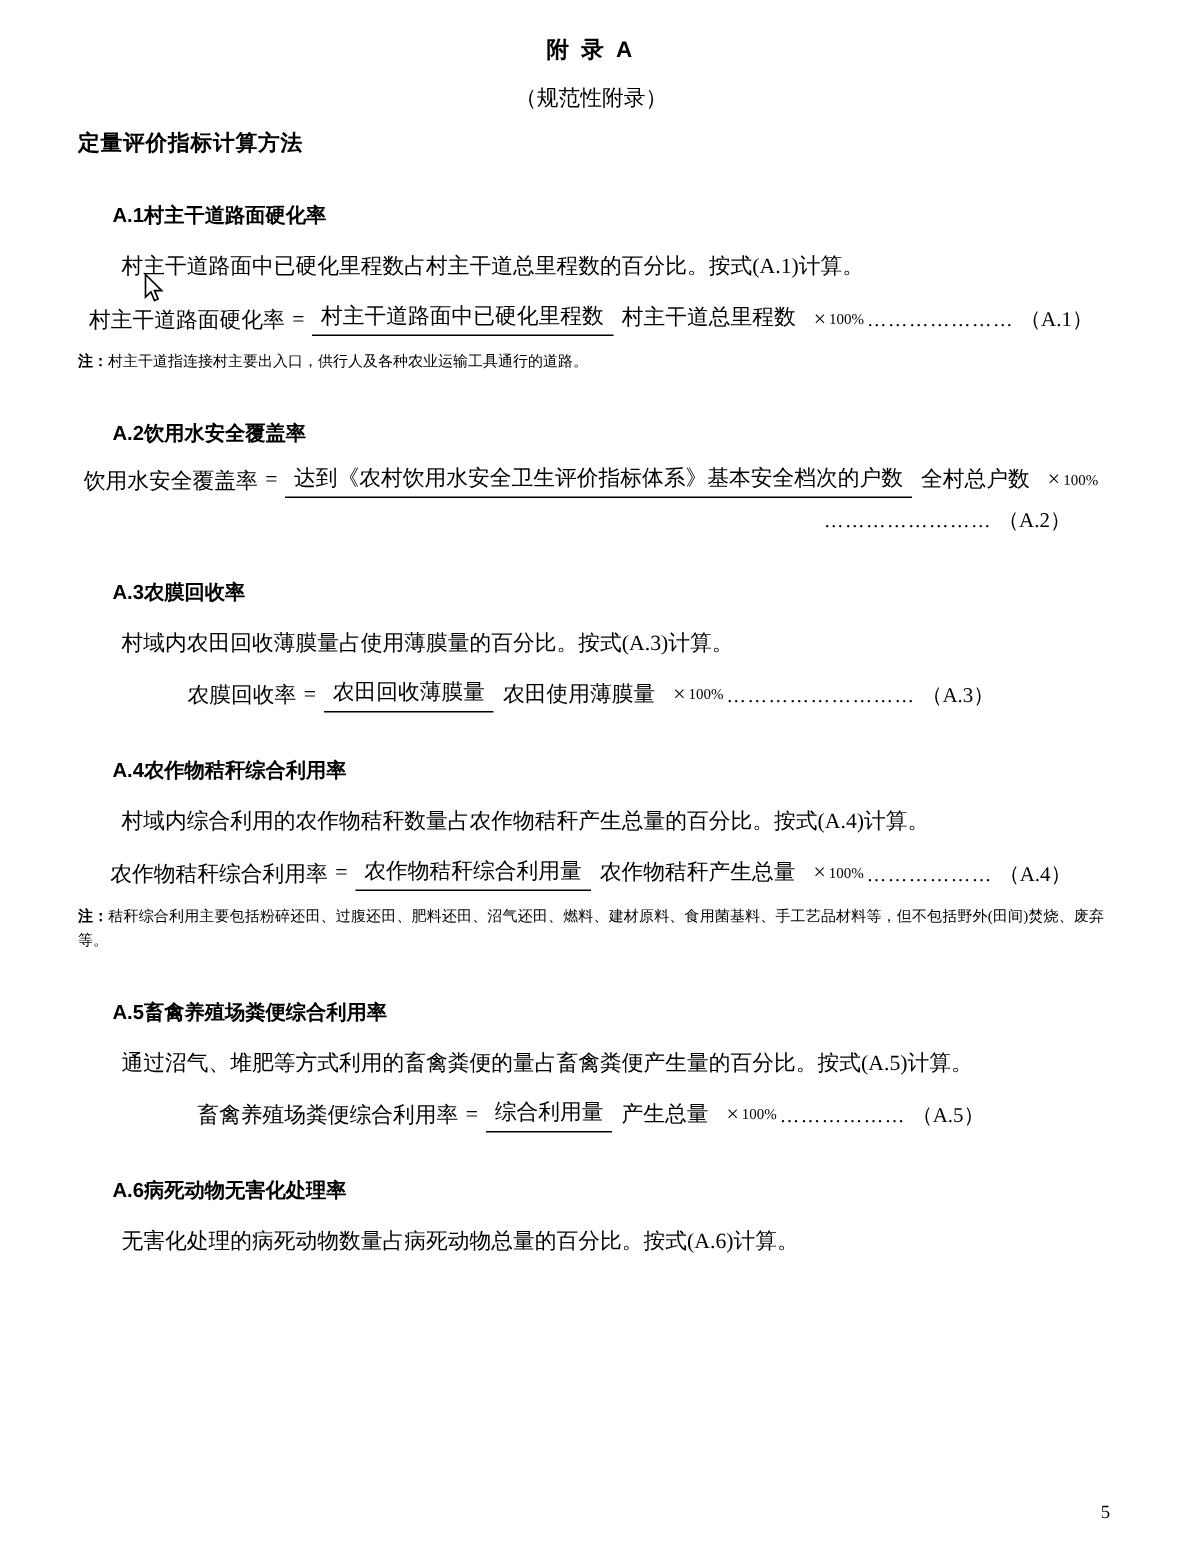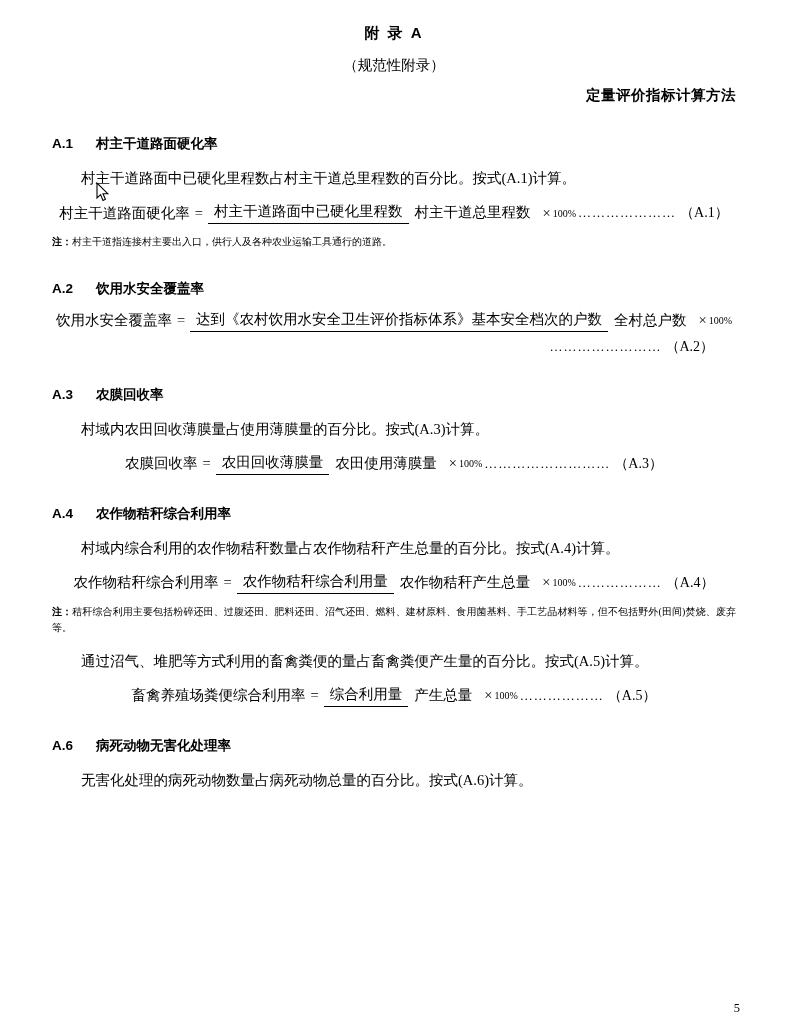--- a/index.html
+++ b/index.html
@@ -33,36 +33,37 @@
     letter-spacing: 2px;
     margin-top: 6px;
   }
   .appendix-sub {
     text-align: center;
     font-family: Liberation Serif, serif;
     font-size: 14.5px;
     margin-top: 13px;
   }
   .appendix-name {
-    text-align: right;
+    text-align: left;
     font-family: "Liberation Sans", "DejaVu Sans", sans-serif;
     font-weight: bold;
     font-size: 14.5px;
     margin-top: 11px;
     letter-spacing: 0.5px;
   }
   .section-head {
     font-family: "Liberation Sans", "DejaVu Sans", sans-serif;
     font-weight: bold;
     font-size: 13.5px;
     margin-top: 30px;
   }
   .section-head .num {
     display: inline-block;
     min-width: 44px;
+    text-align: right;
   }
   .para {
     font-size: 14.5px;
     line-height: 1.62;
     margin-top: 14px;
     text-indent: 2em;
     text-align: justify;
   }
   .note {
     font-size: 10px;
@@ -230,20 +231,23 @@
       </span>
       <span class="times">×</span>
       <span class="pct">100%</span>
       <span class="dots">………………</span>
       <span class="eqnum">（A.4）</span>
     </div>
     <div class="note">
       <span class="note-label">注：</span><span>秸秆综合利用主要包括粉碎还田、过腹还田、肥料还田、沼气还田、燃料、建材原料、食用菌基料、手工艺品材料等，但不包括野外(田间)焚烧、废弃等。</span>
     </div>
 
+    <div class="section-head">
+      <span class="num">A.5</span><span>畜禽养殖场粪便综合利用率</span>
+    </div>
     <div class="para">通过沼气、堆肥等方式利用的畜禽粪便的量占畜禽粪便产生量的百分比。按式(A.5)计算。</div>
     <div class="formula-row">
       <span class="lhs">畜禽养殖场粪便综合利用率</span>
       <span class="eq">=</span>
       <span class="frac">
         <span class="numer">综合利用量</span>
         <span class="denom">产生总量</span>
       </span>
       <span class="times">×</span>
       <span class="pct">100%</span>

